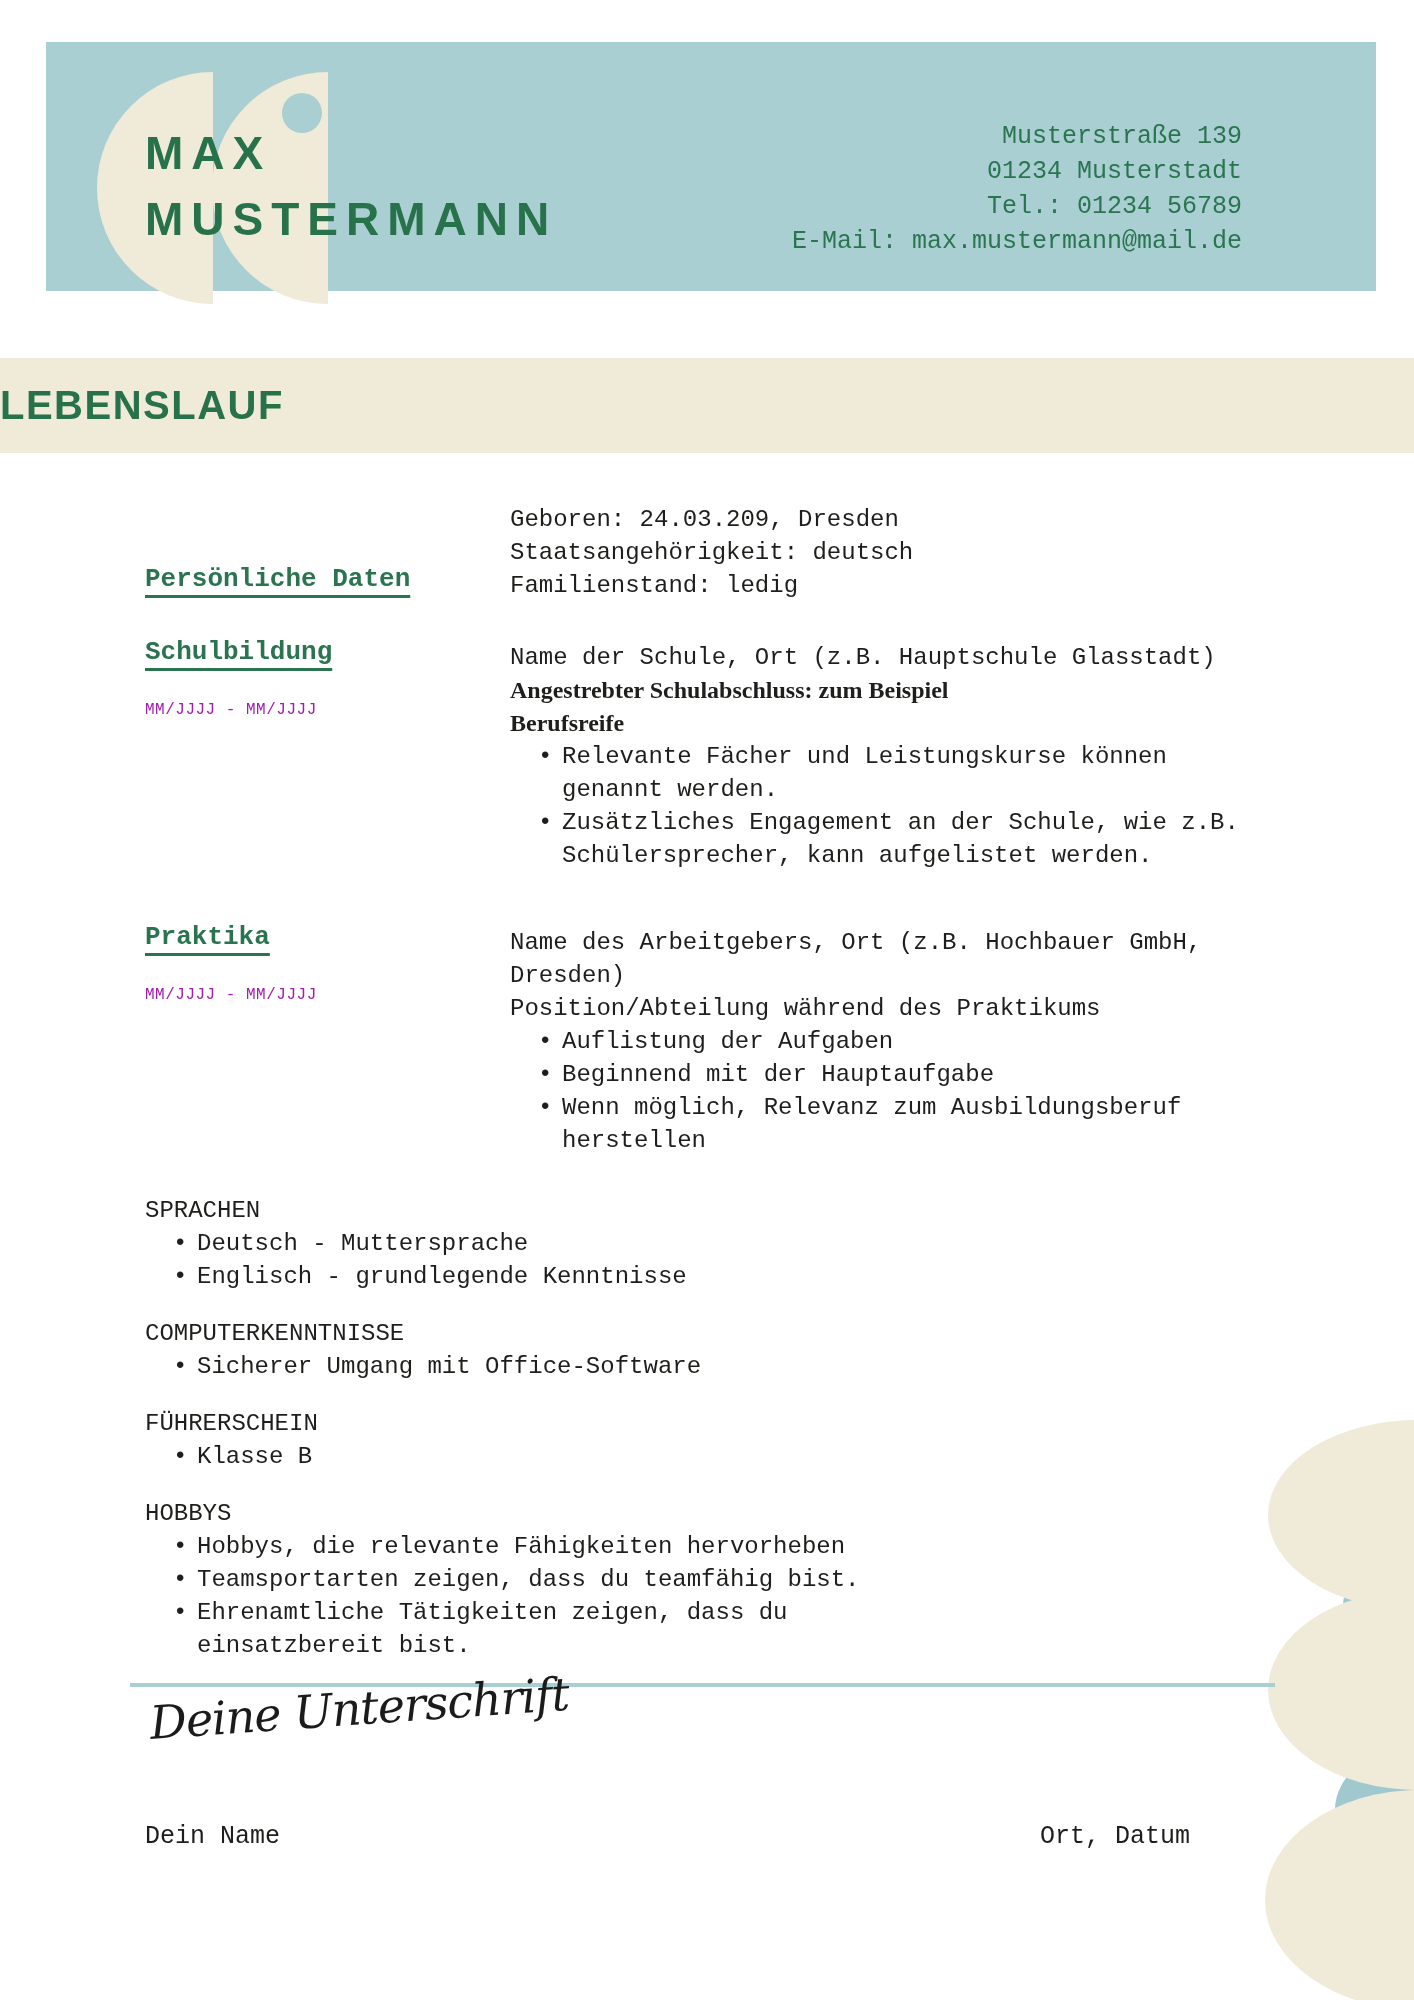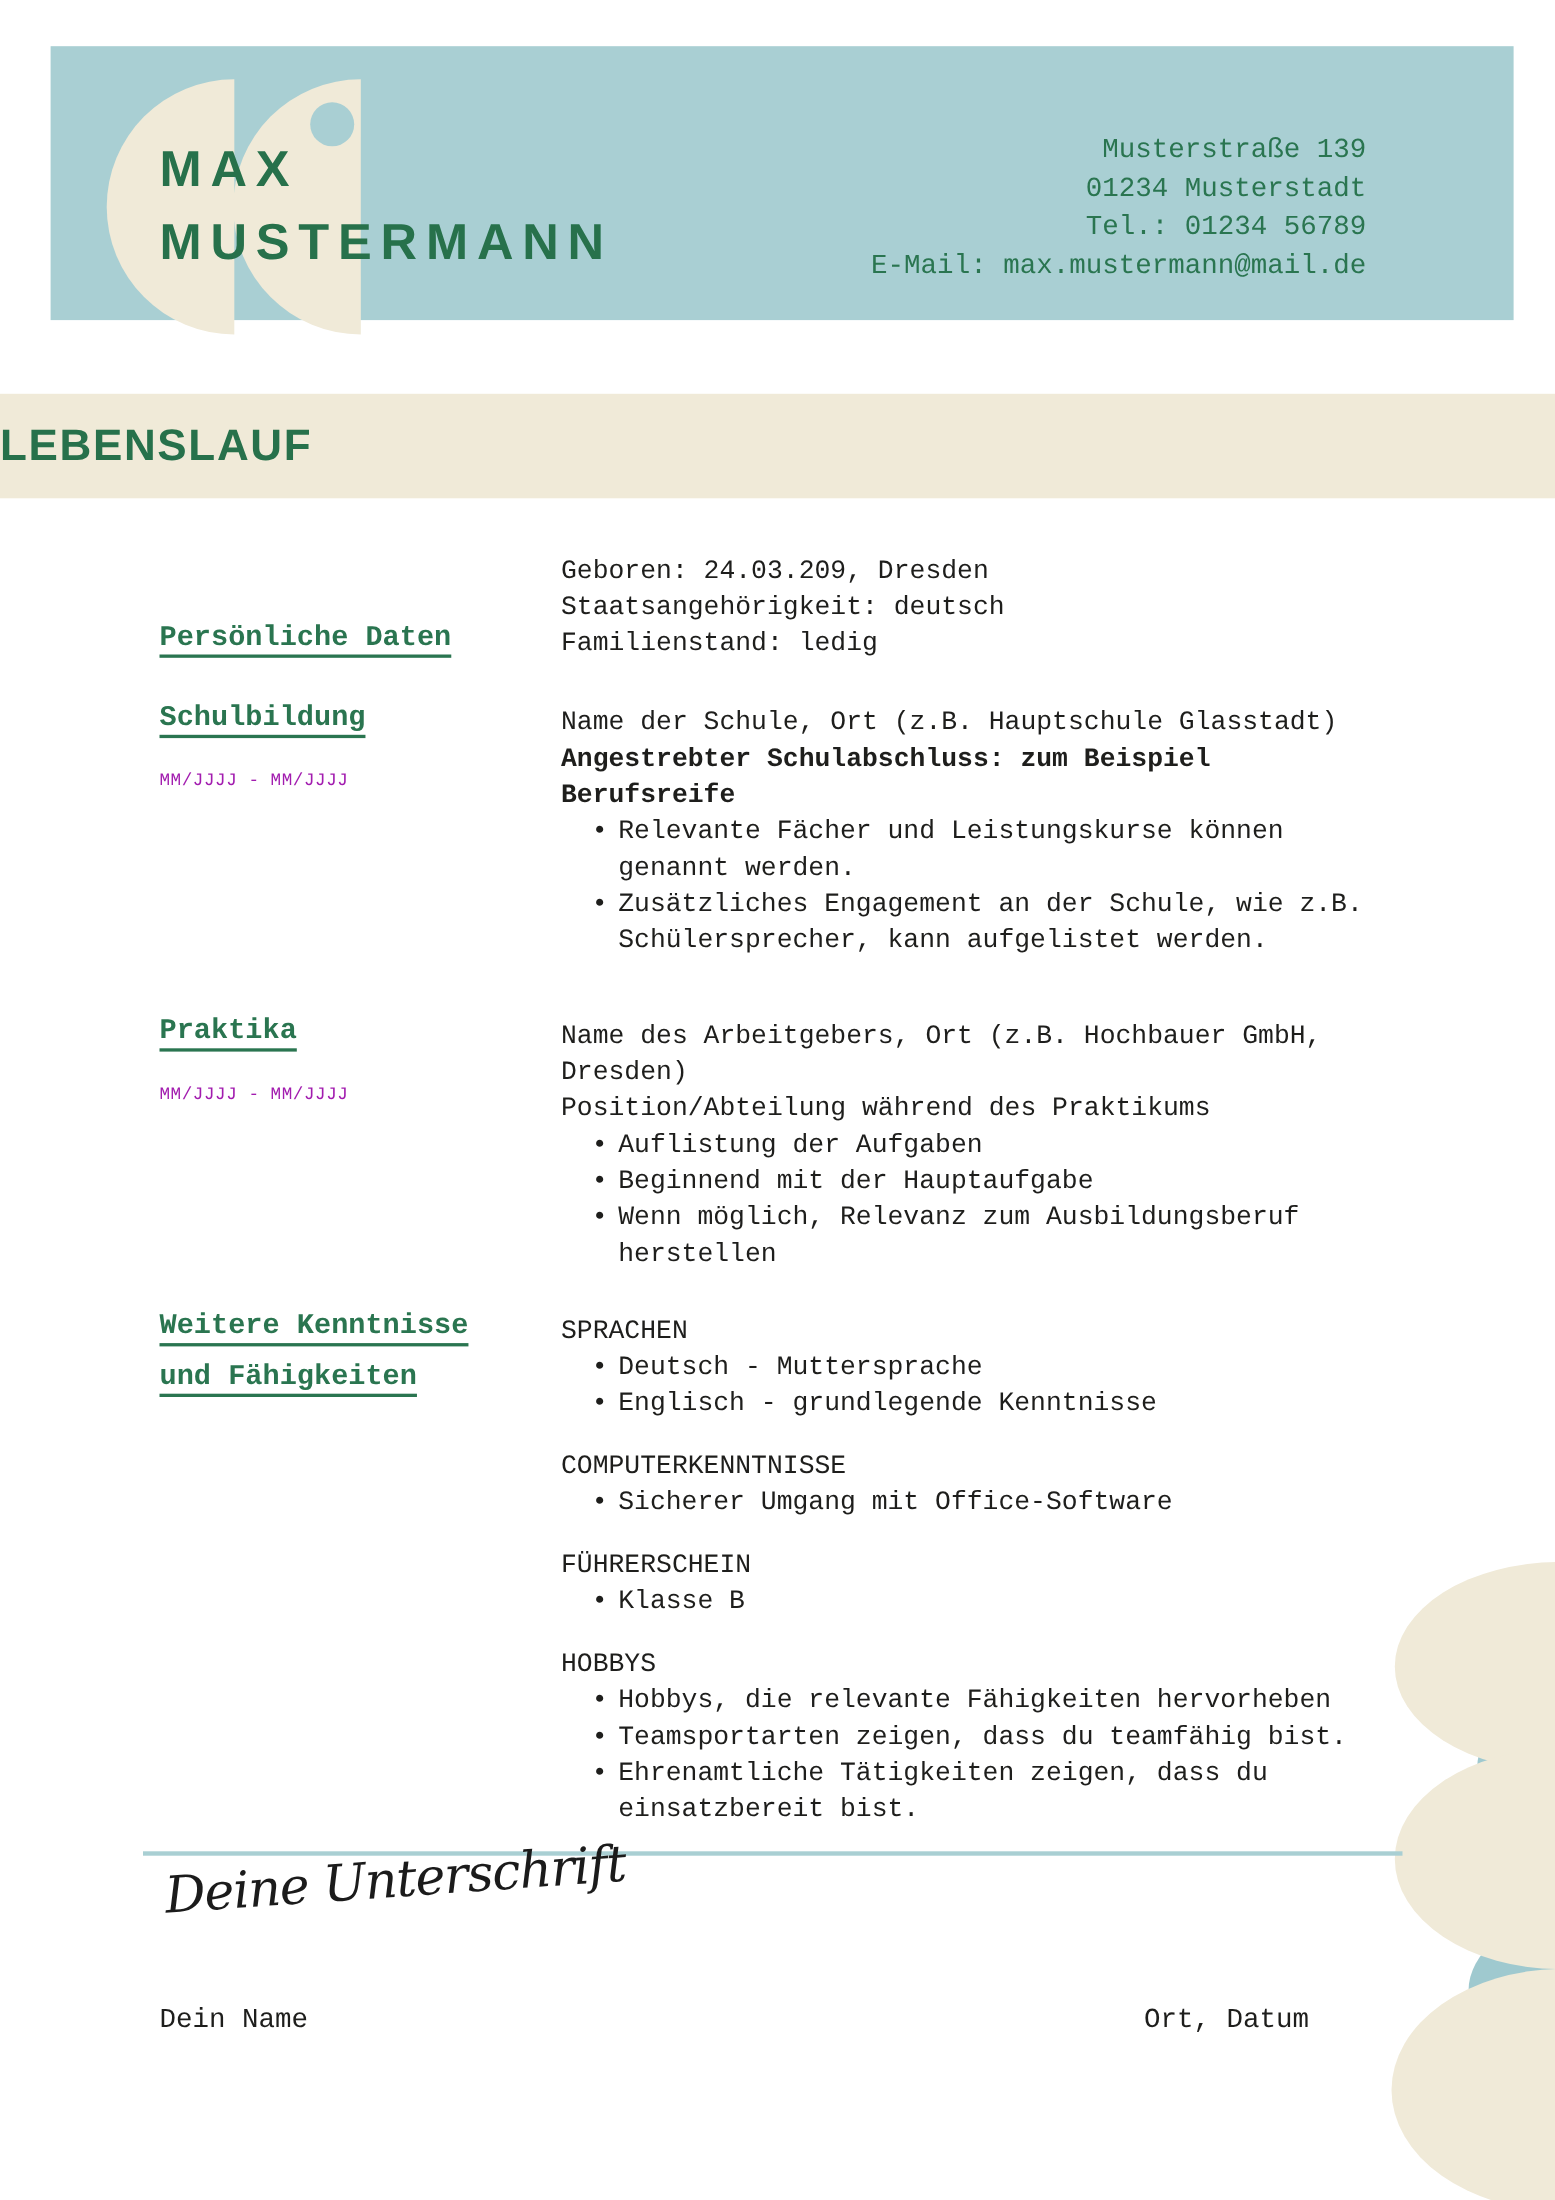--- a/index.html
+++ b/index.html
@@ -39,21 +39,21 @@
   .sec-school{top:629px;}
   .sec-internship{top:914px;}
   .sec-skills{top:1182px;}
   .left-col{width:365px;flex:none;}
   .h2{font-size:26px;font-weight:bold;line-height:46px;color:#2a7550;white-space:pre-wrap;
       text-decoration:underline;text-decoration-thickness:3px;text-underline-offset:9px;
       text-decoration-color:#2a7550;}
   .dates{margin-top:19px;font-size:16px;line-height:33px;color:#a21caf;letter-spacing:0.5px;}
   .right-col{width:758px;font-size:24px;line-height:33px;margin-top:12px;}
   .right-col p{margin:0;white-space:pre-wrap;}
-  .bold{font-weight:bold;}
+  .bold{font-weight:bold;font-family:Liberation Serif, serif;}
   ul.bullets{list-style:none;margin:0;padding:0;}
   ul.bullets li{display:flex;}
   .bullet-dot{flex:0 0 24px;margin-left:28px;}
   .bullet-text{white-space:pre-wrap;}
   .group{margin-bottom:24px;}
   .group:last-child{margin-bottom:0;}
   .group-h{margin:0 0 8px 0;}
 
   
   .divider{position:absolute;left:130px;top:1683px;width:1145px;height:4px;background:#a9cfd3;}
@@ -150,24 +150,20 @@
         <li>
           <span class="bullet-dot">•</span>
           <span class="bullet-text">Wenn möglich, Relevanz zum Ausbildungsberuf
 herstellen</span>
         </li>
       </ul>
     </div>
   </div>
 
   <div class="section sec-skills">
-    <div class="left-col">
-      <span class="h2">Weitere Kenntnisse
-und Fähigkeiten</span>
-    </div>
     <div class="right-col">
 
       <div class="group">
         <p class="group-h">SPRACHEN</p>
         <ul class="bullets">
           <li>
             <span class="bullet-dot">•</span>
             <span class="bullet-text">Deutsch - Muttersprache</span>
           </li>
           <li>

